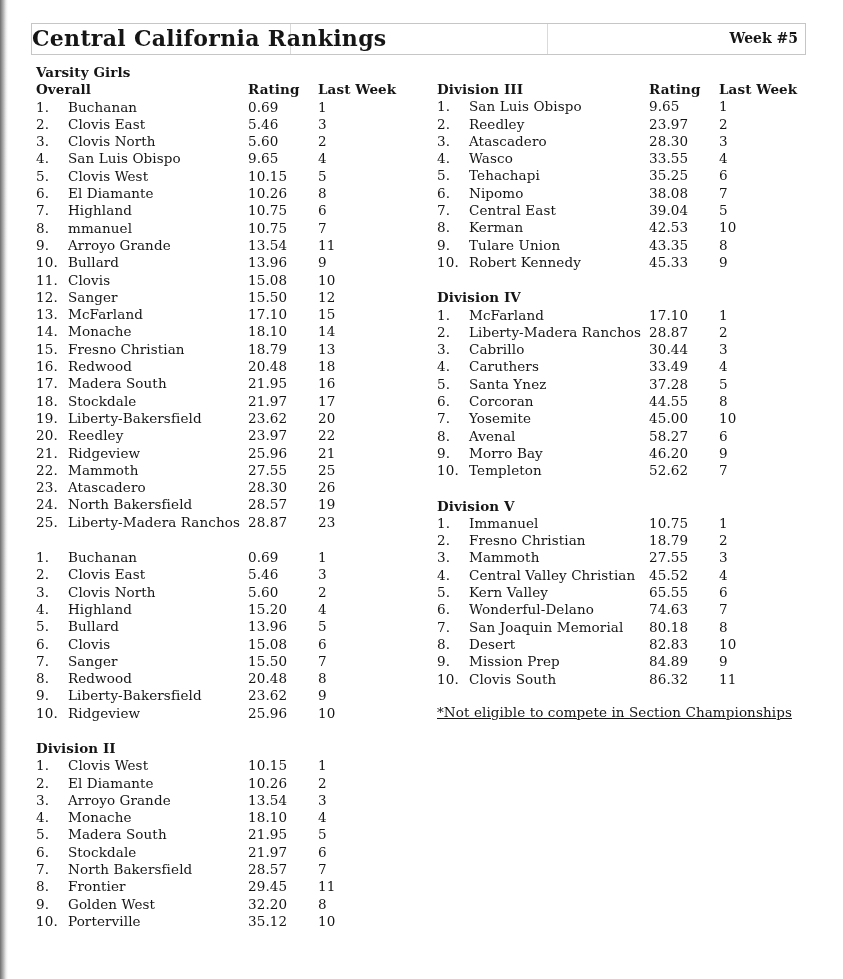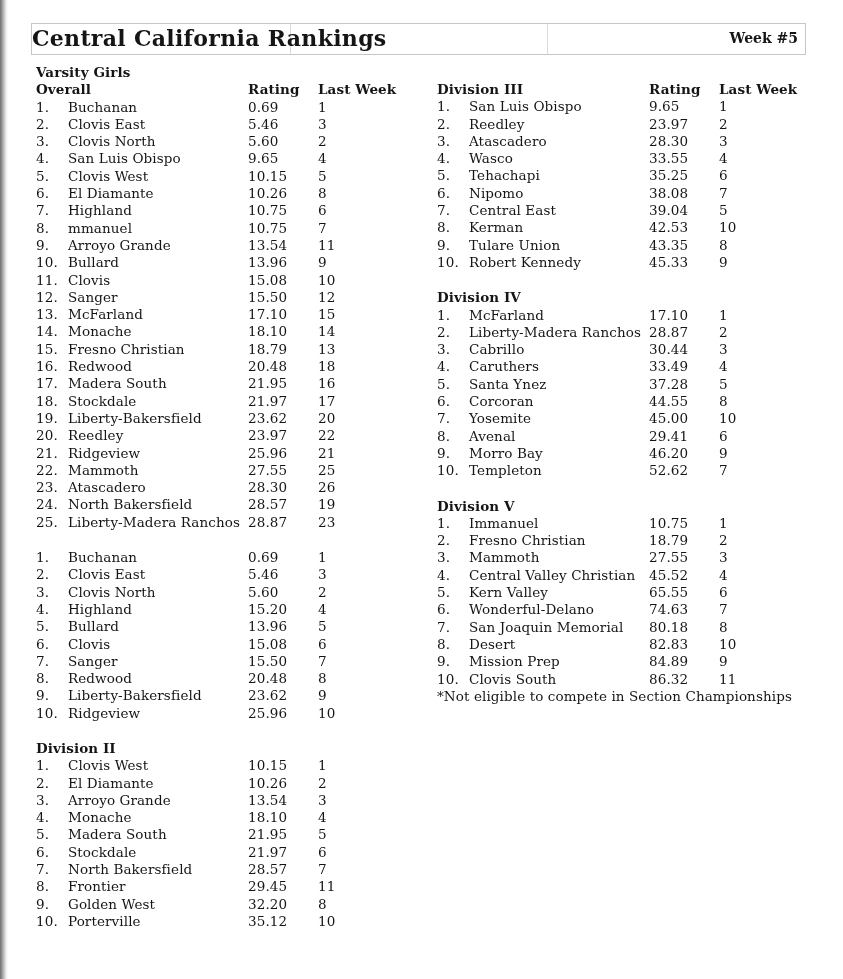--- a/index.html
+++ b/index.html
@@ -51,21 +51,21 @@
   .sections > section + section { margin-top:18px; }
   .section-head-row, .ranking-row {
     display:grid;
     grid-template-columns:32px 180px 70px auto;
   }
   .section-heading { grid-column:1 / 3; font-weight:bold; white-space:nowrap; }
   .col-header { font-weight:bold; white-space:nowrap; }
   .col-header.rating-h   { grid-column:3; }
   .col-header.lastweek-h { grid-column:4; }
   .cell { white-space:nowrap; overflow:visible; }
-  .footnote { white-space:nowrap; }
+  .footnote { margin-top:16px; white-space:nowrap;text-decoration:underline; }
 </style>
 </head>
 <body>
 
 <div class="edge-shade"></div>
 
 <div class="header-box">
   <div class="header-cell c1"></div>
   <div class="header-cell c2"></div>
   <div class="header-cell c3">
@@ -549,21 +549,21 @@
   <div class="ranking-row">
     <span class="cell rank">7.</span>
     <span class="cell team">Yosemite</span>
     <span class="cell rating">45.00</span>
     <span class="cell lastweek">10</span>
   </div>
 
   <div class="ranking-row">
     <span class="cell rank">8.</span>
     <span class="cell team">Avenal</span>
-    <span class="cell rating">29.41</span>
+    <span class="cell rating">58.27</span>
     <span class="cell lastweek">6</span>
   </div>
 
   <div class="ranking-row">
     <span class="cell rank">9.</span>
     <span class="cell team">Morro Bay</span>
     <span class="cell rating">46.20</span>
     <span class="cell lastweek">9</span>
   </div>
 

